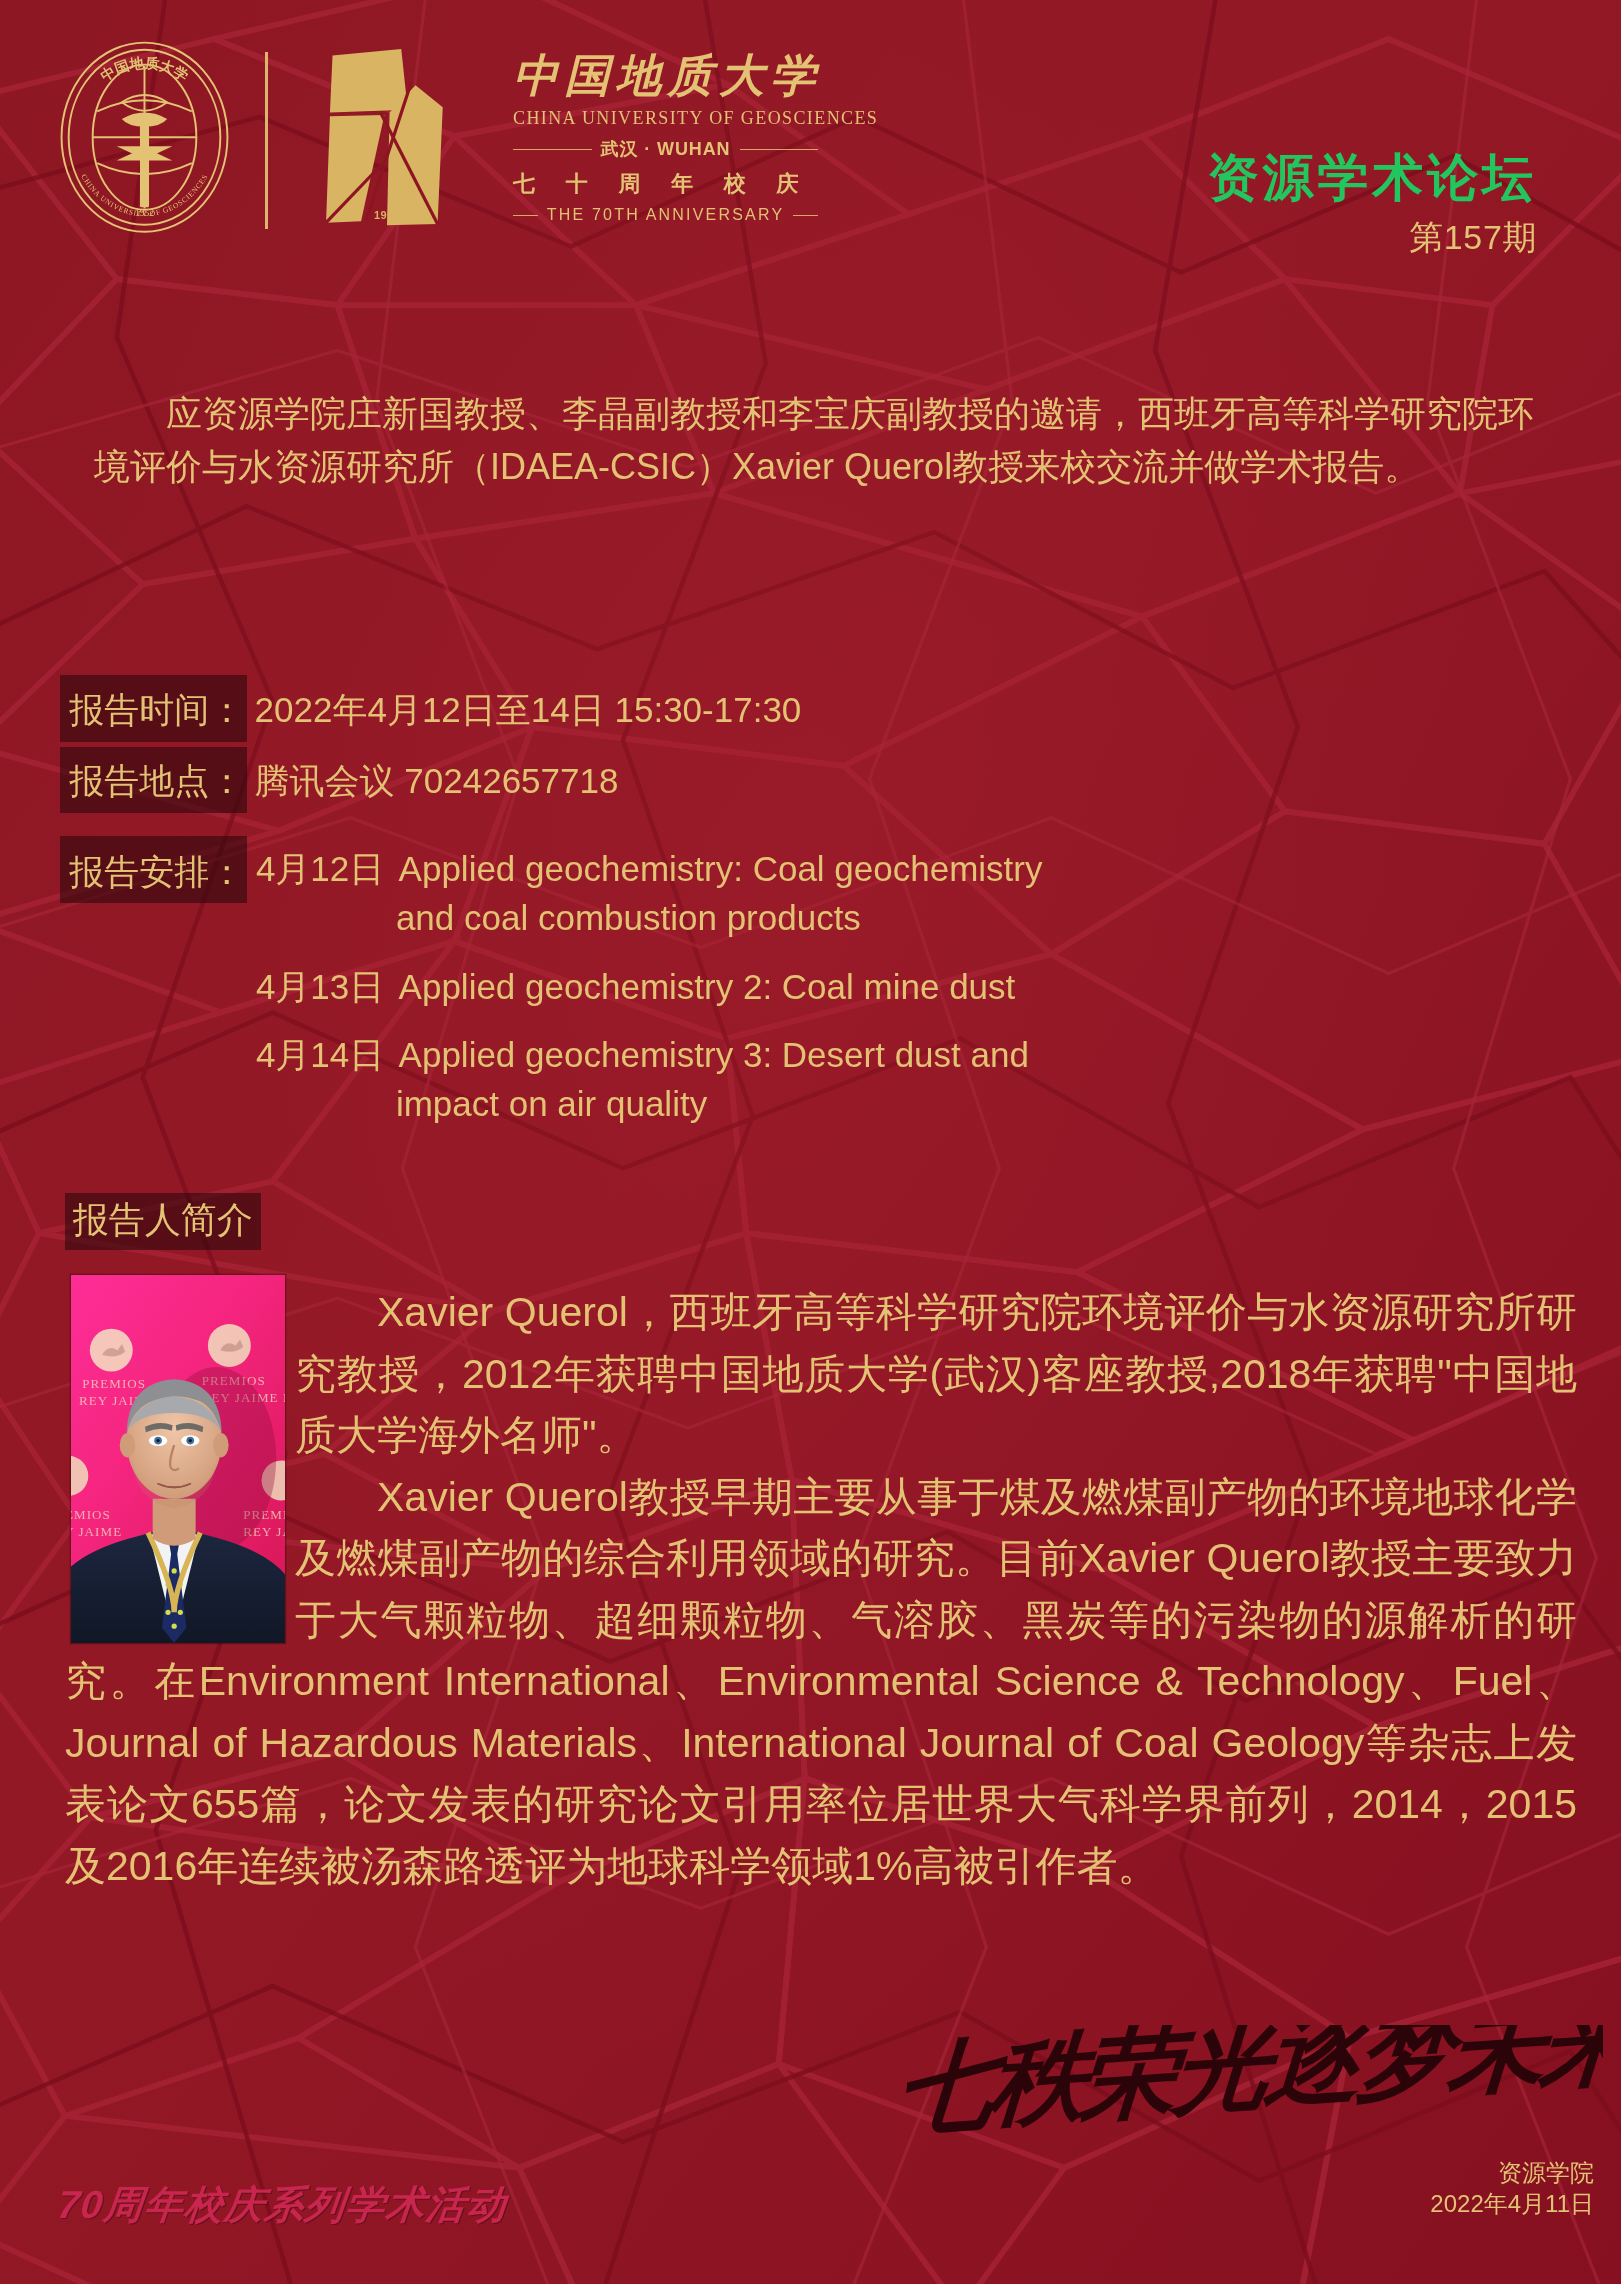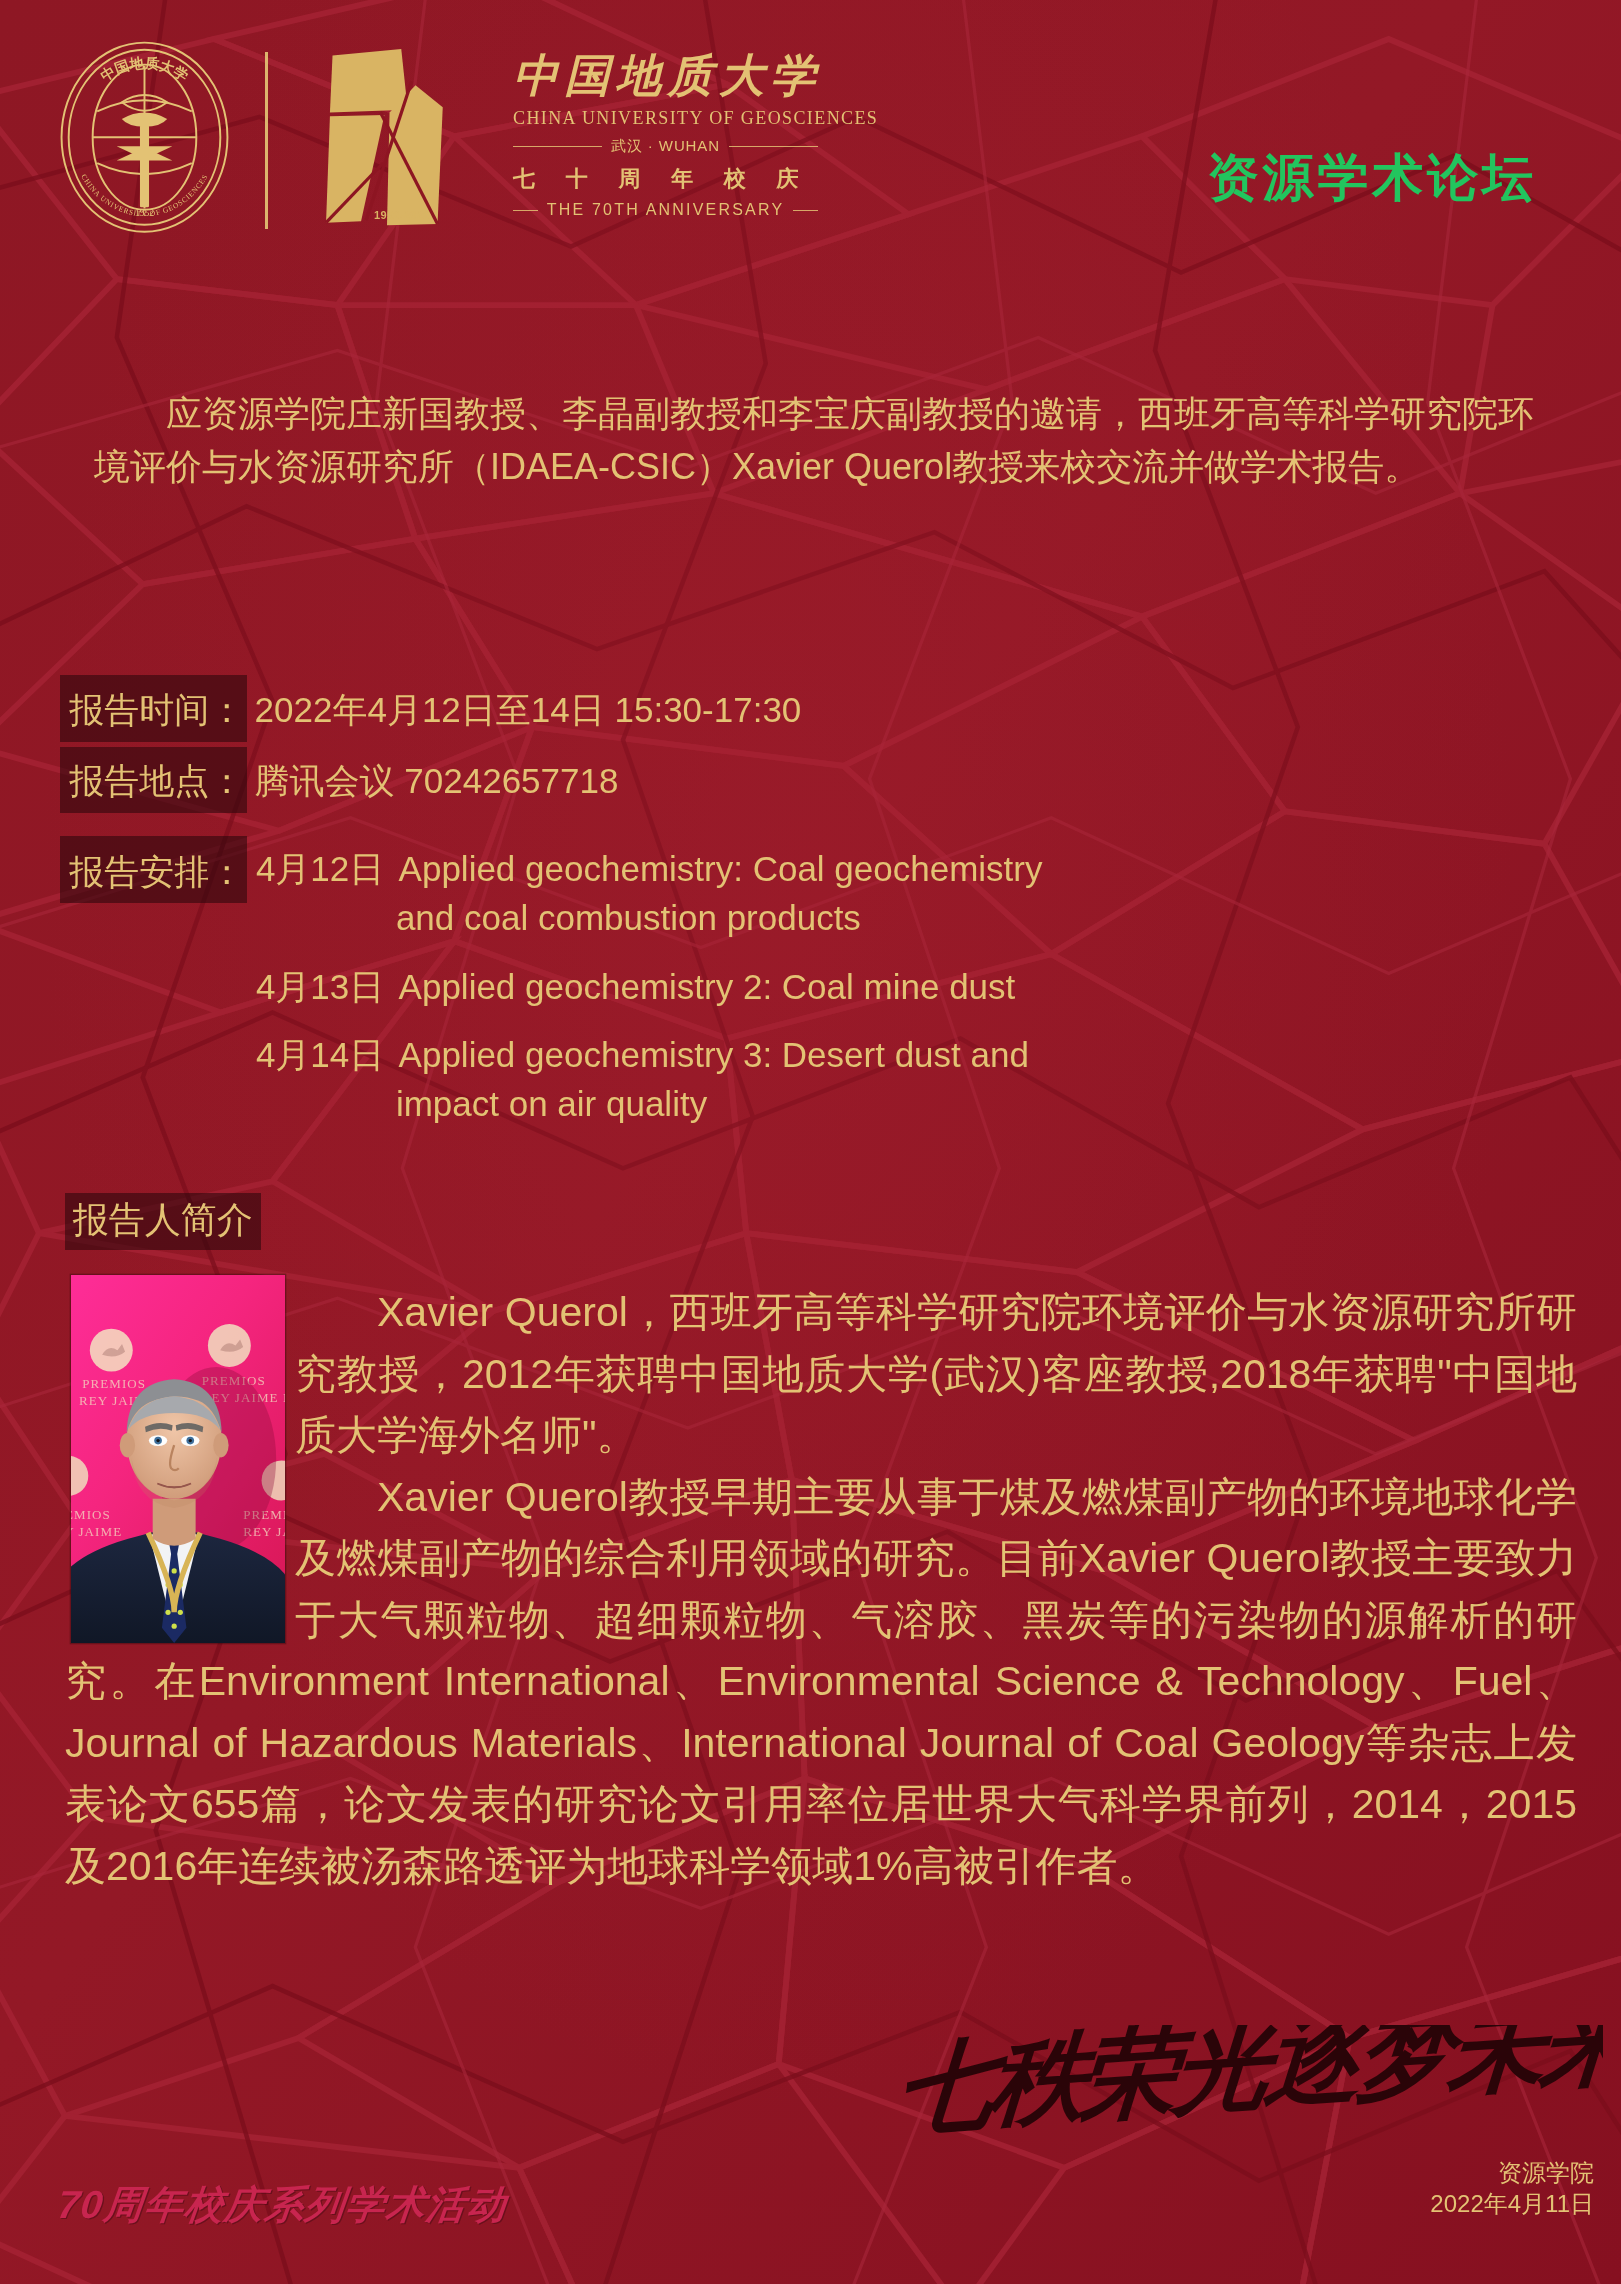--- a/index.html
+++ b/index.html
@@ -50,21 +50,21 @@
   .cug-en{
     font-family:"Liberation Serif","DejaVu Serif",serif;
     font-size:18px; letter-spacing:1.4px; color:#e3c274;
     margin-top:7.8px; white-space:nowrap;
   }
   .wuhan-row{
     display:flex; align-items:center; gap:9px;
     margin-top:8.4px; color:#e3c274;
   }
   .wuhan-row .ln{ flex:1; height:1px; background:#e3c274; opacity:.85; }
-  .wuhan-row .tx{ font-size:15px; letter-spacing:0.9px; white-space:nowrap; }
+  .wuhan-row .tx{ font-size:18px; letter-spacing:0.9px; white-space:nowrap;font-weight:bold; }
   .anniv-cn{
     font-size:22px; font-weight:700; letter-spacing:12.3px;
     color:#e3c274; margin-top:7.8px; white-space:nowrap;
   }
   .anniv-row{
     display:flex; align-items:center; gap:9px; margin-top:7.1px;
   }
   .anniv-row .ln{ flex:1; height:1px; background:#e3c274; opacity:.85; }
   .anniv-row .tx{ font-size:16px; letter-spacing:2.2px; white-space:nowrap; }
 
@@ -311,20 +311,21 @@
         <div class="anniv-cn">七 十 周 年 校 庆</div>
         <div class="anniv-row">
           <span class="ln"></span>
           <span class="tx">THE 70TH ANNIVERSARY</span>
           <span class="ln"></span>
         </div>
       </div>
 
       <div class="title-block">
         <div class="forum-title">资源学术论坛</div>
+        <div class="forum-issue">第157期</div>
       </div>
     </div>
 
     <div class="intro">
       <p>应资源学院庄新国教授、李晶副教授和李宝庆副教授的邀请，西班牙高等科学研究院环境评价与水资源研究所（IDAEA-CSIC）Xavier Querol教授来校交流并做学术报告。</p>
     </div>
 
     <div class="info">
       <div class="info-row">
         <span class="lbl">报告时间：</span>

